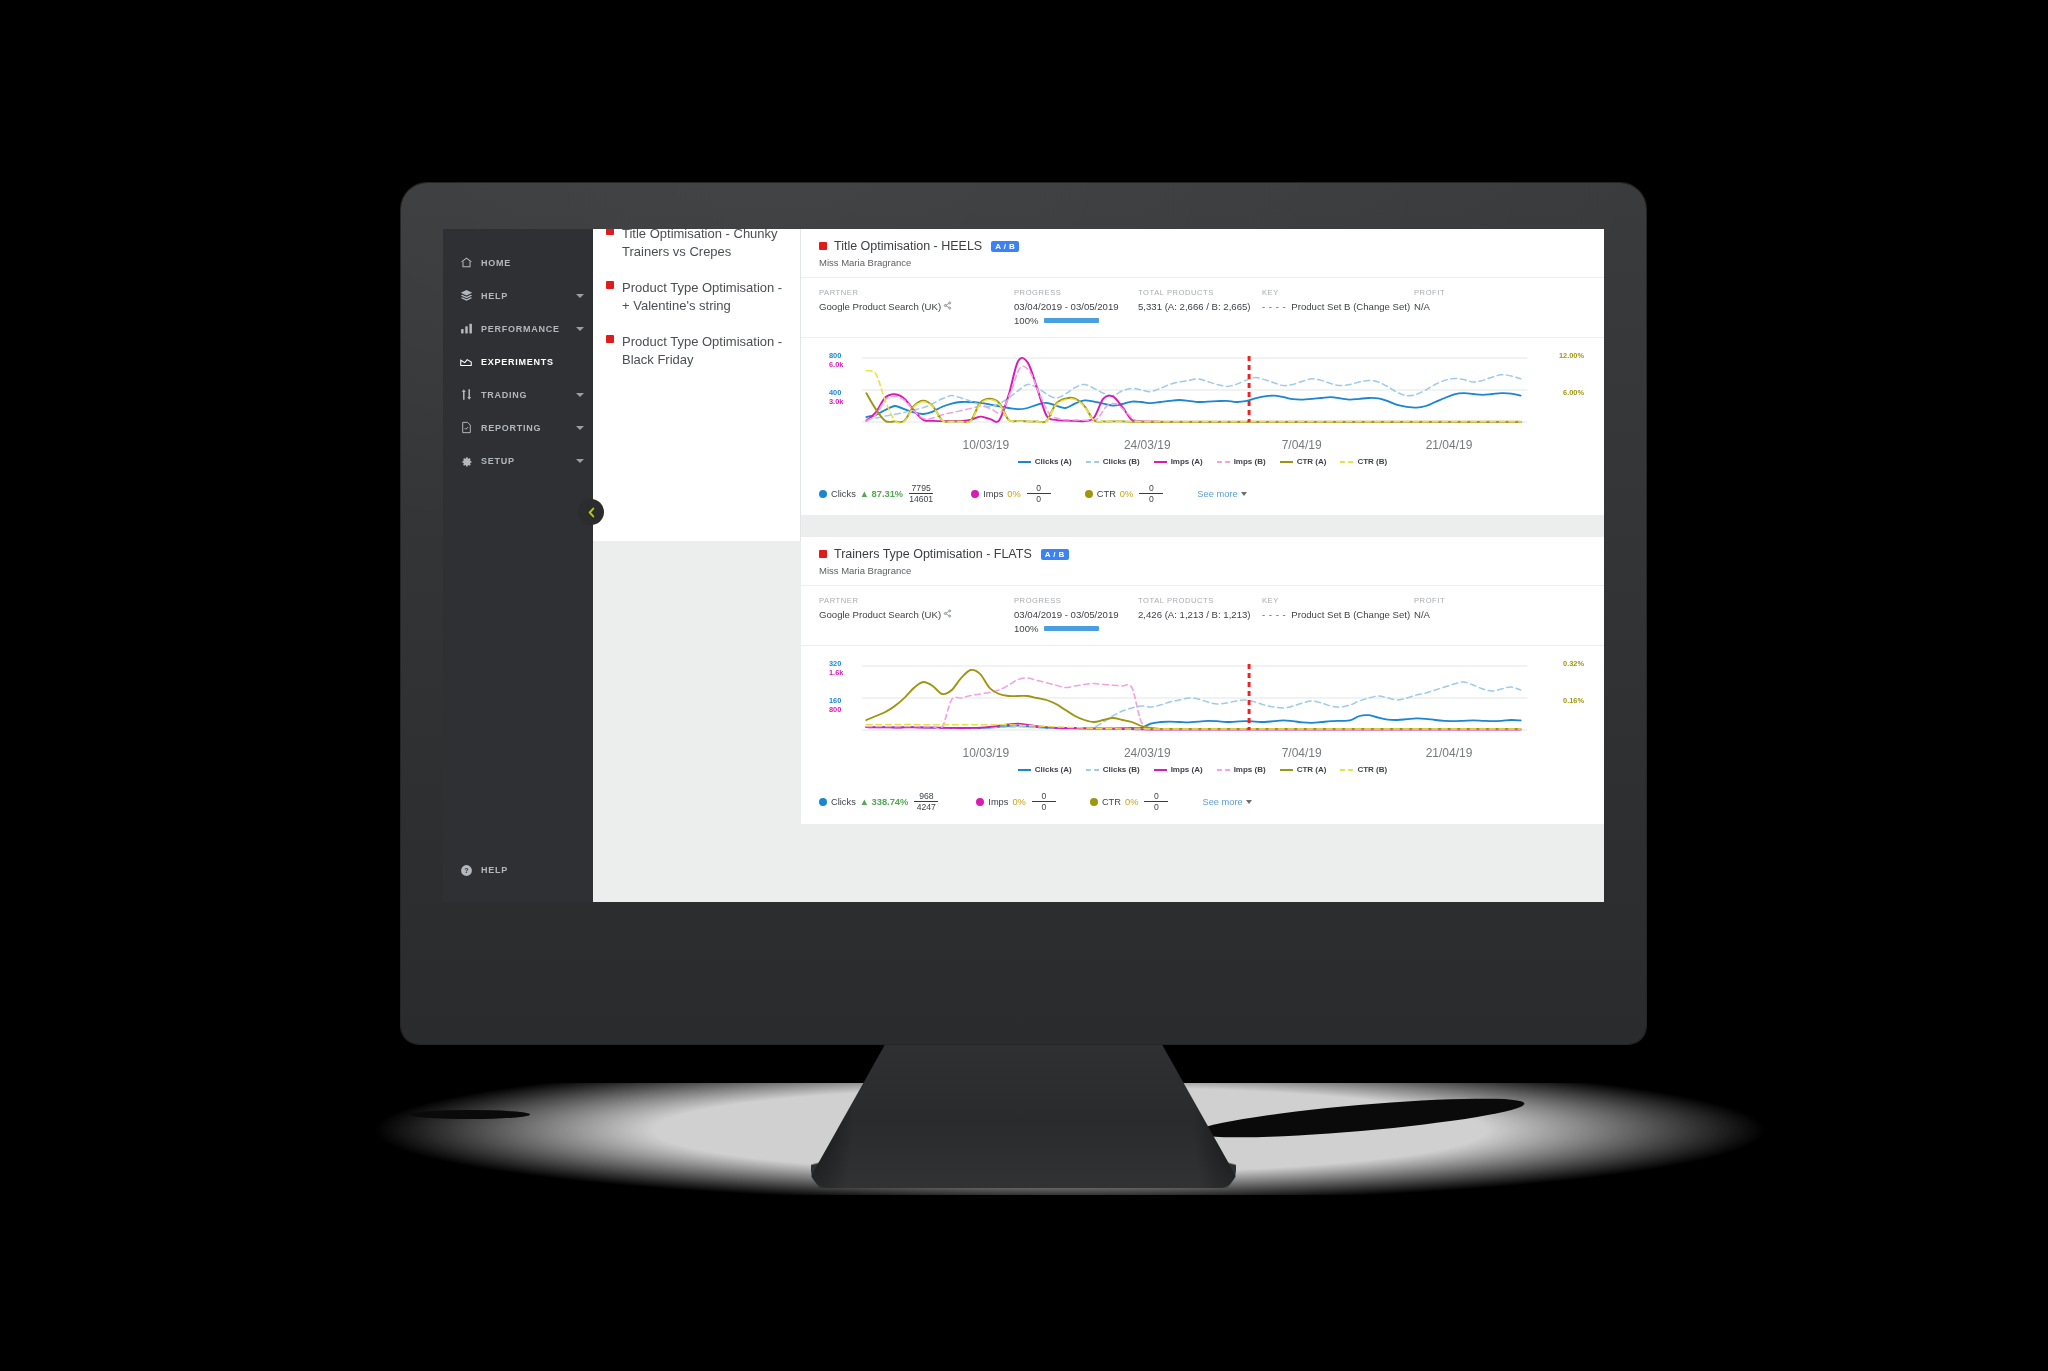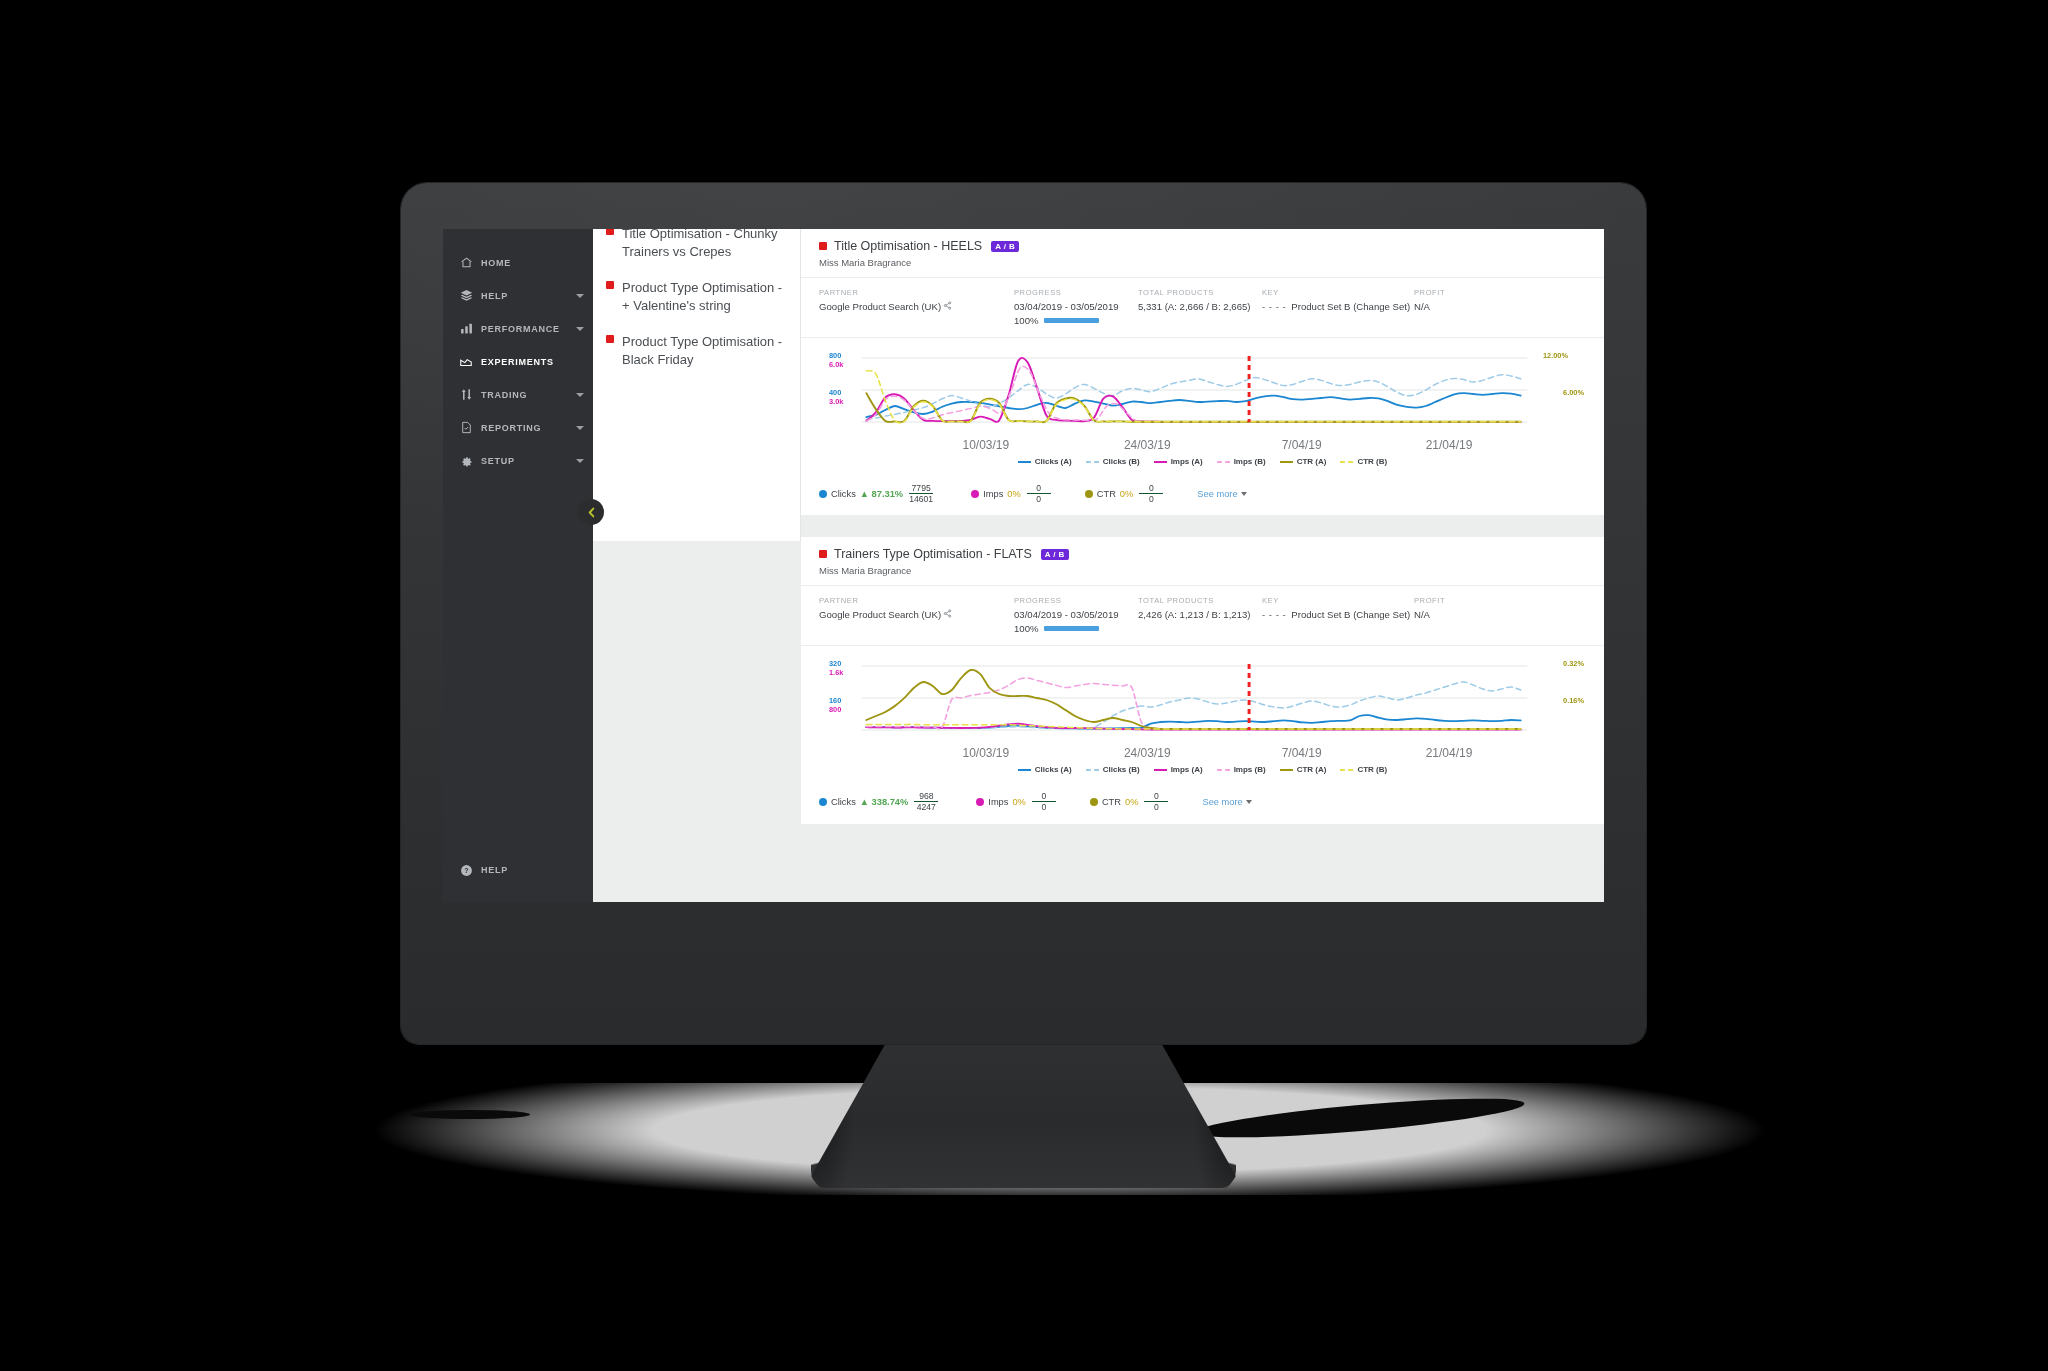--- a/index.html
+++ b/index.html
@@ -106,21 +106,21 @@
   .exp-item:first-child{ padding-top:0; margin-top:-4px; }
 
   .content{ flex:1; background:#eceded; overflow:hidden; }
 
   .card{ background:#fff; }
   .card + .card{ margin-top:22px; }
   .card-head{ padding:10px 18px 9px; border-bottom:1px solid #eceded; }
   .card-title{ display:flex; align-items:center; gap:7px; font-size:12.5px; color:#3c4045; }
   .card-title .sq{ width:8px;height:8px;background:#e01b1b;border-radius:1px; }
   .ab-badge{
-    background:#6d28d9; color:#fff; font-size:8px; font-weight:bold; letter-spacing:.4px;
+    background:#3b82f6; color:#fff; font-size:8px; font-weight:bold; letter-spacing:.4px;
     padding:1px 4px; border-radius:2px; margin-left:2px;
   }
   .card-sub{ font-size:9.5px; color:#5a5e63; margin-top:4px; }
 
   .meta-row{ display:flex; padding:10px 18px 11px; border-bottom:1px solid #eceded; }
   .meta{ }
   .meta-label{ font-size:7.6px; letter-spacing:.55px; color:#a8acb1; text-transform:uppercase; }
   .meta-value{ font-size:9.6px; color:#3f4348; margin-top:4px; display:flex; align-items:flex-start; gap:2px;}
   .m-partner{ width:195px; }
   .m-progress{ width:124px; }
@@ -349,21 +349,21 @@
                   <path d="M42.00,70.93 C43.40,69.51 47.60,66.31 50.41,62.40 C53.21,58.49 56.01,50.49 58.81,47.47 C61.61,44.44 64.42,44.09 67.22,44.27 C70.02,44.44 72.82,45.87 75.62,48.53 C78.43,51.20 81.23,56.71 84.03,60.27 C86.83,63.82 89.63,68.09 92.43,69.87 C95.24,71.64 98.04,70.74 100.84,70.93 C103.64,71.13 106.44,71.00 109.25,71.04 C112.05,71.08 114.85,71.16 117.65,71.15 C120.45,71.13 123.26,71.15 126.06,70.93 C128.86,70.72 131.66,70.58 134.46,69.87 C137.27,69.16 140.07,66.84 142.87,66.67 C145.67,66.49 148.47,68.18 151.28,68.80 C154.08,69.42 156.88,74.31 159.68,70.40 C162.48,66.49 165.29,55.20 168.09,45.33 C170.89,35.47 173.69,16.71 176.49,11.20 C179.29,5.69 182.10,7.82 184.90,12.27 C187.70,16.71 190.50,28.98 193.30,37.87 C196.11,46.76 198.91,60.27 201.71,65.60 C204.51,70.93 207.31,69.01 210.12,69.87 C212.92,70.72 215.72,70.54 218.52,70.72 C221.32,70.90 224.13,70.88 226.93,70.93 C229.73,70.99 232.53,71.57 235.33,71.04 C238.14,70.51 240.94,71.48 243.74,67.73 C246.54,63.98 249.34,52.09 252.14,48.53 C254.95,44.98 257.75,44.98 260.55,46.40 C263.35,47.82 266.15,53.16 268.96,57.07 C271.76,60.98 274.56,67.48 277.36,69.87 C280.16,72.25 282.97,71.06 285.77,71.36 C288.57,71.66 291.37,71.61 294.17,71.68 C296.98,71.75 299.78,71.75 302.58,71.79 C305.38,71.82 308.18,71.88 310.99,71.89 C313.79,71.91 316.59,71.89 319.39,71.89 C322.19,71.89 325.00,71.89 327.80,71.89 C330.60,71.89 333.40,71.89 336.20,71.89 C339.00,71.89 341.81,71.89 344.61,71.89 C347.41,71.89 350.21,71.89 353.01,71.89 C355.82,71.89 358.62,71.89 361.42,71.89 C364.22,71.89 367.02,71.89 369.83,71.89 C372.63,71.89 375.43,71.89 378.23,71.89 C381.03,71.89 383.84,71.89 386.64,71.89 C389.44,71.89 392.24,71.89 395.04,71.89 C397.85,71.89 400.65,71.89 403.45,71.89 C406.25,71.89 409.05,71.89 411.86,71.89 C414.66,71.89 417.46,71.89 420.26,71.89 C423.06,71.89 425.86,71.89 428.67,71.89 C431.47,71.89 434.27,71.89 437.07,71.89 C439.87,71.89 442.68,71.89 445.48,71.89 C448.28,71.89 451.08,71.89 453.88,71.89 C456.69,71.89 459.49,71.89 462.29,71.89 C465.09,71.89 467.89,71.89 470.70,71.89 C473.50,71.89 476.30,71.89 479.10,71.89 C481.90,71.89 484.71,71.89 487.51,71.89 C490.31,71.89 493.11,71.89 495.91,71.89 C498.71,71.89 501.52,71.89 504.32,71.89 C507.12,71.89 509.92,71.89 512.72,71.89 C515.53,71.89 518.33,71.89 521.13,71.89 C523.93,71.89 526.73,71.89 529.54,71.89 C532.34,71.89 535.14,71.89 537.94,71.89 C540.74,71.89 543.55,71.89 546.35,71.89 C549.15,71.89 551.95,71.89 554.75,71.89 C557.56,71.89 560.36,71.89 563.16,71.89 C565.96,71.89 568.76,71.89 571.57,71.89 C574.37,71.89 577.17,71.89 579.97,71.89 C582.77,71.89 585.57,71.89 588.38,71.89 C591.18,71.89 593.98,71.89 596.78,71.89 C599.58,71.89 602.39,71.89 605.19,71.89 C607.99,71.89 610.79,71.89 613.59,71.89 C616.40,71.89 620.60,71.89 622.00,71.89" fill="none" stroke="#d91bb5" stroke-width="1.8" stroke-linecap="round" stroke-linejoin="round"></path>
                   <path d="M42.00,71.15 C43.42,70.04 47.69,68.12 50.53,64.53 C53.37,60.94 56.22,52.62 59.06,49.60 C61.90,46.58 64.75,46.22 67.59,46.40 C70.43,46.58 73.27,48.18 76.12,50.67 C78.96,53.16 81.80,58.31 84.65,61.33 C87.49,64.36 90.33,67.73 93.18,68.80 C96.02,69.87 98.86,68.44 101.71,67.73 C104.55,67.02 107.39,65.42 110.24,64.53 C113.08,63.64 115.92,63.11 118.76,62.40 C121.61,61.69 124.45,60.98 127.29,60.27 C130.14,59.56 132.98,58.84 135.82,58.13 C138.67,57.42 141.51,55.82 144.35,56.00 C147.20,56.18 150.04,58.13 152.88,59.20 C155.73,60.27 158.57,65.24 161.41,62.40 C164.25,59.56 167.10,49.60 169.94,42.13 C172.78,34.67 175.63,20.98 178.47,17.60 C181.31,14.22 184.16,17.42 187.00,21.87 C189.84,26.31 192.69,37.33 195.53,44.27 C198.37,51.20 201.22,59.38 204.06,63.47 C206.90,67.56 209.75,67.73 212.59,68.80 C215.43,69.87 218.27,69.65 221.12,69.87 C223.96,70.08 226.80,70.01 229.65,70.08 C232.49,70.15 235.33,70.51 238.18,70.29 C241.02,70.08 243.86,71.18 246.71,68.80 C249.55,66.42 252.39,58.49 255.24,56.00 C258.08,53.51 260.92,52.80 263.76,53.87 C266.61,54.93 269.45,59.64 272.29,62.40 C275.14,65.16 277.98,68.87 280.82,70.40 C283.67,71.93 286.51,71.34 289.35,71.57 C292.20,71.80 295.04,71.73 297.88,71.79 C300.73,71.84 303.57,71.88 306.41,71.89 C309.25,71.91 312.10,71.89 314.94,71.89 C317.78,71.89 320.63,71.89 323.47,71.89 C326.31,71.89 329.16,71.89 332.00,71.89 C334.84,71.89 337.69,71.89 340.53,71.89 C343.37,71.89 346.22,71.89 349.06,71.89 C351.90,71.89 354.75,71.89 357.59,71.89 C360.43,71.89 363.27,71.89 366.12,71.89 C368.96,71.89 371.80,71.89 374.65,71.89 C377.49,71.89 380.33,71.89 383.18,71.89 C386.02,71.89 388.86,71.89 391.71,71.89 C394.55,71.89 397.39,71.89 400.24,71.89 C403.08,71.89 405.92,71.89 408.76,71.89 C411.61,71.89 414.45,71.89 417.29,71.89 C420.14,71.89 422.98,71.89 425.82,71.89 C428.67,71.89 431.51,71.89 434.35,71.89 C437.20,71.89 440.04,71.89 442.88,71.89 C445.73,71.89 448.57,71.89 451.41,71.89 C454.25,71.89 457.10,71.89 459.94,71.89 C462.78,71.89 465.63,71.89 468.47,71.89 C471.31,71.89 474.16,71.89 477.00,71.89 C479.84,71.89 482.69,71.89 485.53,71.89 C488.37,71.89 491.22,71.89 494.06,71.89 C496.90,71.89 499.75,71.89 502.59,71.89 C505.43,71.89 508.27,71.89 511.12,71.89 C513.96,71.89 516.80,71.89 519.65,71.89 C522.49,71.89 525.33,71.89 528.18,71.89 C531.02,71.89 533.86,71.89 536.71,71.89 C539.55,71.89 542.39,71.89 545.24,71.89 C548.08,71.89 550.92,71.89 553.76,71.89 C556.61,71.89 559.45,71.89 562.29,71.89 C565.14,71.89 567.98,71.89 570.82,71.89 C573.67,71.89 576.51,71.89 579.35,71.89 C582.20,71.89 585.04,71.89 587.88,71.89 C590.73,71.89 593.57,71.89 596.41,71.89 C599.25,71.89 602.10,71.89 604.94,71.89 C607.78,71.89 610.63,71.89 613.47,71.89 C616.31,71.89 620.58,71.89 622.00,71.89" fill="none" stroke="#f2a2e0" stroke-width="1.5" stroke-linecap="round" stroke-linejoin="round" stroke-dasharray="5,3.5"></path>
                   <path d="M42.00,43.20 C43.40,45.87 47.60,54.58 50.41,59.20 C53.21,63.82 56.01,68.89 58.81,70.93 C61.61,72.98 64.42,71.47 67.22,71.47 C70.02,71.47 72.82,73.51 75.62,70.93 C78.43,68.36 81.23,59.38 84.03,56.00 C86.83,52.62 89.63,50.67 92.43,50.67 C95.24,50.67 98.04,52.71 100.84,56.00 C103.64,59.29 106.44,67.82 109.25,70.40 C112.05,72.98 114.85,71.29 117.65,71.47 C120.45,71.64 123.26,71.56 126.06,71.47 C128.86,71.38 131.66,74.04 134.46,70.93 C137.27,67.82 140.07,56.53 142.87,52.80 C145.67,49.07 148.47,48.53 151.28,48.53 C154.08,48.53 156.88,49.24 159.68,52.80 C162.48,56.36 165.29,66.84 168.09,69.87 C170.89,72.89 173.69,70.67 176.49,70.93 C179.29,71.20 182.10,71.38 184.90,71.47 C187.70,71.56 190.50,71.56 193.30,71.47 C196.11,71.38 198.91,73.87 201.71,70.93 C204.51,68.00 207.31,57.60 210.12,53.87 C212.92,50.13 215.72,49.42 218.52,48.53 C221.32,47.64 224.13,47.29 226.93,48.53 C229.73,49.78 232.53,52.36 235.33,56.00 C238.14,59.64 240.94,67.82 243.74,70.40 C246.54,72.98 249.34,71.29 252.14,71.47 C254.95,71.64 257.75,71.47 260.55,71.47 C263.35,71.47 266.15,71.42 268.96,71.47 C271.76,71.51 274.56,71.69 277.36,71.73 C280.16,71.78 282.97,71.73 285.77,71.73 C288.57,71.73 291.37,71.73 294.17,71.73 C296.98,71.73 299.78,71.73 302.58,71.73 C305.38,71.73 308.18,71.73 310.99,71.73 C313.79,71.73 316.59,71.73 319.39,71.73 C322.19,71.73 325.00,71.73 327.80,71.73 C330.60,71.73 333.40,71.73 336.20,71.73 C339.00,71.73 341.81,71.73 344.61,71.73 C347.41,71.73 350.21,71.73 353.01,71.73 C355.82,71.73 358.62,71.73 361.42,71.73 C364.22,71.73 367.02,71.73 369.83,71.73 C372.63,71.73 375.43,71.73 378.23,71.73 C381.03,71.73 383.84,71.73 386.64,71.73 C389.44,71.73 392.24,71.73 395.04,71.73 C397.85,71.73 400.65,71.73 403.45,71.73 C406.25,71.73 409.05,71.73 411.86,71.73 C414.66,71.73 417.46,71.73 420.26,71.73 C423.06,71.73 425.86,71.73 428.67,71.73 C431.47,71.73 434.27,71.73 437.07,71.73 C439.87,71.73 442.68,71.73 445.48,71.73 C448.28,71.73 451.08,71.73 453.88,71.73 C456.69,71.73 459.49,71.73 462.29,71.73 C465.09,71.73 467.89,71.73 470.70,71.73 C473.50,71.73 476.30,71.73 479.10,71.73 C481.90,71.73 484.71,71.73 487.51,71.73 C490.31,71.73 493.11,71.73 495.91,71.73 C498.71,71.73 501.52,71.73 504.32,71.73 C507.12,71.73 509.92,71.73 512.72,71.73 C515.53,71.73 518.33,71.73 521.13,71.73 C523.93,71.73 526.73,71.73 529.54,71.73 C532.34,71.73 535.14,71.73 537.94,71.73 C540.74,71.73 543.55,71.73 546.35,71.73 C549.15,71.73 551.95,71.73 554.75,71.73 C557.56,71.73 560.36,71.73 563.16,71.73 C565.96,71.73 568.76,71.73 571.57,71.73 C574.37,71.73 577.17,71.73 579.97,71.73 C582.77,71.73 585.57,71.73 588.38,71.73 C591.18,71.73 593.98,71.73 596.78,71.73 C599.58,71.73 602.39,71.73 605.19,71.73 C607.99,71.73 610.79,71.73 613.59,71.73 C616.40,71.73 620.60,71.73 622.00,71.73" fill="none" stroke="#9e9510" stroke-width="1.8" stroke-linecap="round" stroke-linejoin="round"></path>
                   <path d="M42.00,20.80 C43.40,21.33 47.60,19.02 50.41,24.00 C53.21,28.98 56.01,42.93 58.81,50.67 C61.61,58.40 64.42,66.93 67.22,70.40 C70.02,73.87 72.82,73.69 75.62,71.47 C78.43,69.24 81.23,60.36 84.03,57.07 C86.83,53.78 89.63,51.82 92.43,51.73 C95.24,51.64 98.04,53.42 100.84,56.53 C103.64,59.64 106.44,67.91 109.25,70.40 C112.05,72.89 114.85,71.29 117.65,71.47 C120.45,71.64 123.26,71.56 126.06,71.47 C128.86,71.38 131.66,73.87 134.46,70.93 C137.27,68.00 140.07,57.42 142.87,53.87 C145.67,50.31 148.47,49.60 151.28,49.60 C154.08,49.60 156.88,50.49 159.68,53.87 C162.48,57.24 165.29,67.02 168.09,69.87 C170.89,72.71 173.69,70.67 176.49,70.93 C179.29,71.20 182.10,71.38 184.90,71.47 C187.70,71.56 190.50,71.56 193.30,71.47 C196.11,71.38 198.91,73.69 201.71,70.93 C204.51,68.18 207.31,58.49 210.12,54.93 C212.92,51.38 215.72,50.49 218.52,49.60 C221.32,48.71 224.13,48.44 226.93,49.60 C229.73,50.76 232.53,53.07 235.33,56.53 C238.14,60.00 240.94,67.91 243.74,70.40 C246.54,72.89 249.34,71.29 252.14,71.47 C254.95,71.64 257.75,71.47 260.55,71.47 C263.35,71.47 266.15,71.42 268.96,71.47 C271.76,71.51 274.56,71.69 277.36,71.73 C280.16,71.78 282.97,71.73 285.77,71.73 C288.57,71.73 291.37,71.73 294.17,71.73 C296.98,71.73 299.78,71.73 302.58,71.73 C305.38,71.73 308.18,71.73 310.99,71.73 C313.79,71.73 316.59,71.73 319.39,71.73 C322.19,71.73 325.00,71.73 327.80,71.73 C330.60,71.73 333.40,71.73 336.20,71.73 C339.00,71.73 341.81,71.73 344.61,71.73 C347.41,71.73 350.21,71.73 353.01,71.73 C355.82,71.73 358.62,71.73 361.42,71.73 C364.22,71.73 367.02,71.73 369.83,71.73 C372.63,71.73 375.43,71.73 378.23,71.73 C381.03,71.73 383.84,71.73 386.64,71.73 C389.44,71.73 392.24,71.73 395.04,71.73 C397.85,71.73 400.65,71.73 403.45,71.73 C406.25,71.73 409.05,71.73 411.86,71.73 C414.66,71.73 417.46,71.73 420.26,71.73 C423.06,71.73 425.86,71.73 428.67,71.73 C431.47,71.73 434.27,71.73 437.07,71.73 C439.87,71.73 442.68,71.73 445.48,71.73 C448.28,71.73 451.08,71.73 453.88,71.73 C456.69,71.73 459.49,71.73 462.29,71.73 C465.09,71.73 467.89,71.73 470.70,71.73 C473.50,71.73 476.30,71.73 479.10,71.73 C481.90,71.73 484.71,71.73 487.51,71.73 C490.31,71.73 493.11,71.73 495.91,71.73 C498.71,71.73 501.52,71.73 504.32,71.73 C507.12,71.73 509.92,71.73 512.72,71.73 C515.53,71.73 518.33,71.73 521.13,71.73 C523.93,71.73 526.73,71.73 529.54,71.73 C532.34,71.73 535.14,71.73 537.94,71.73 C540.74,71.73 543.55,71.73 546.35,71.73 C549.15,71.73 551.95,71.73 554.75,71.73 C557.56,71.73 560.36,71.73 563.16,71.73 C565.96,71.73 568.76,71.73 571.57,71.73 C574.37,71.73 577.17,71.73 579.97,71.73 C582.77,71.73 585.57,71.73 588.38,71.73 C591.18,71.73 593.98,71.73 596.78,71.73 C599.58,71.73 602.39,71.73 605.19,71.73 C607.99,71.73 610.79,71.73 613.59,71.73 C616.40,71.73 620.60,71.73 622.00,71.73" fill="none" stroke="#e8e24a" stroke-width="1.5" stroke-linecap="round" stroke-linejoin="round" stroke-dasharray="5,3.5"></path>
                   <line x1="381.29999999999995" x2="381.29999999999995" y1="6" y2="72" stroke="#f02020" stroke-width="2.6" stroke-dasharray="5,4"></line>
                 </svg>
                 <div class="ytick left" style="color: rgb(27, 134, 209); top: 1px; left: 10px;">800</div>
                 <div class="ytick left" style="color: rgb(217, 27, 181); top: 10px; left: 10px;">6.0k</div>
                 <div class="ytick left" style="color: rgb(27, 134, 209); top: 38px; left: 10px;">400</div>
                 <div class="ytick left" style="color: rgb(217, 27, 181); top: 47px; left: 10px;">3.0k</div>
-                <div class="ytick" style="color: rgb(158, 149, 16); right: 18px; top: 1px;">12.00%</div>
+                <div class="ytick" style="color: rgb(158, 149, 16); right: 2px; top: 1px;">12.00%</div>
                 <div class="ytick" style="color: rgb(158, 149, 16); right: 2px; top: 38px;">6.00%</div>
                 <div class="xtick" style="left: 21.755%; top: 88px;">10/03/19</div>
                 <div class="xtick" style="left: 42.8%; top: 88px;">24/03/19</div>
                 <div class="xtick" style="left: 62.93%; top: 88px;">7/04/19</div>
                 <div class="xtick" style="left: 82.145%; top: 88px;">21/04/19</div>
               </div>
           </div>
 
           <div class="legend" id="legend0">
               <div class="legend-item">

